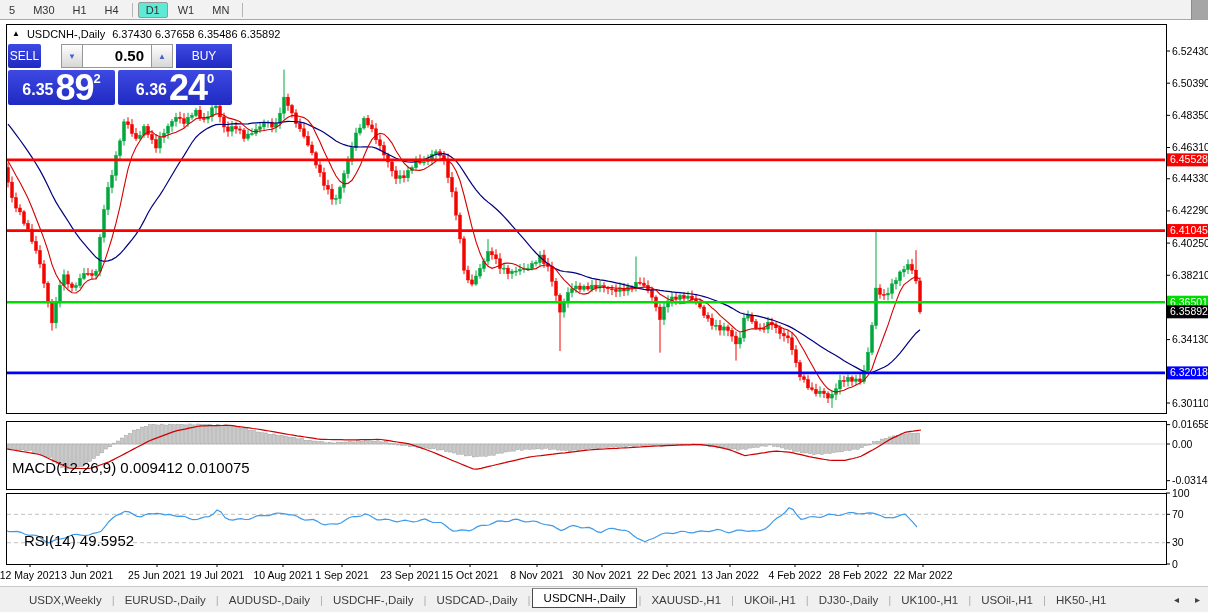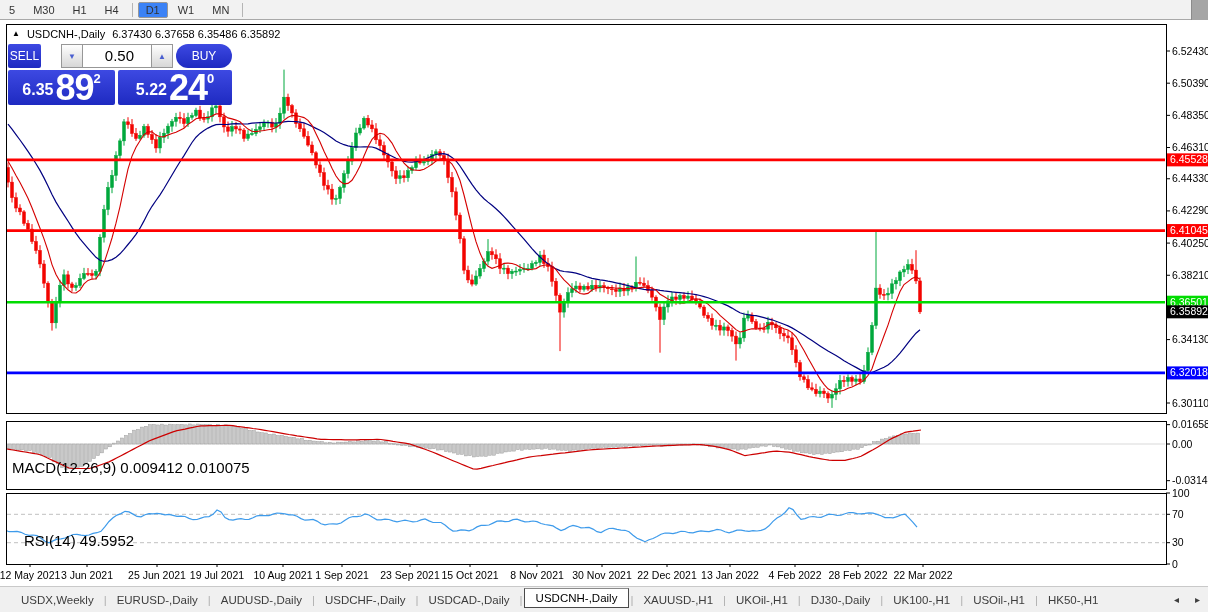--- a/index.html
+++ b/index.html
@@ -2,54 +2,54 @@
 <html><head>
 <meta charset="utf-8">
 <style>
   html,body{margin:0;padding:0;background:#d8d8d8;}
   #app{position:relative;width:1208px;height:612px;background:#fff;overflow:hidden;
        font-family:"Liberation Sans",sans-serif;}
   
   .toolbar{position:absolute;left:0;top:0;width:1208px;height:20px;background:#f2f2f2;
            border-bottom:1px solid #a9a9a9;display:flex;align-items:center;box-sizing:border-box;padding-left:0;}
   .tf-btn{font-size:11px;color:#333;padding:1px 7px;margin:0 1px;border:1px solid transparent;border-radius:2px;}
-  .tf-btn.active{background:#3b82f6;border-color:#989898;}
+  .tf-btn.active{background:#5eead4;border-color:#989898;}
   .tf-sep{width:1px;height:14px;background:#b5b5b5;margin:0 4px;}
   .toolbar-endcap{position:absolute;right:0;top:0;width:16px;height:20px;background:#a5a5a5;border-left:1px solid #8b8b8b;}
   
   .chart-header{position:absolute;left:12px;top:28px;z-index:6;font-size:11px;color:#000;
                 display:flex;align-items:center;gap:7px;white-space:nowrap;}
   .collapse{font-size:8px;line-height:8px;color:#000;}
   
   .trade{position:absolute;left:8px;top:44px;width:224px;height:61px;z-index:7;}
   .blue{background:linear-gradient(#3d49e2,#1e2ac1);color:#fff;}
   .btn-sell{position:absolute;left:0;top:0;width:33px;height:24px;border-radius:2px;
             font-size:12px;display:flex;align-items:center;justify-content:center;}
-  .btn-buy{position:absolute;right:0;top:0;width:56px;height:24px;border-radius:12px;
+  .btn-buy{position:absolute;right:0;top:0;width:56px;height:24px;border-radius:0;
            font-size:12px;display:flex;align-items:center;justify-content:center;}
   .spinner{position:absolute;left:53px;top:0;width:112px;height:24px;display:flex;box-sizing:border-box;}
   .spin-btn{width:22px;height:24px;box-sizing:border-box;background:linear-gradient(#fefefe,#d7d7d7);
             border:1px solid #979797;color:#4a5fd0;font-size:8px;display:flex;align-items:center;justify-content:center;}
   .vol{flex:1;box-sizing:border-box;background:#fff;border-top:1px solid #979797;border-bottom:1px solid #979797;
-       font-size:15px;color:#000;text-align:right;padding-right:17px;line-height:22px;}
+       font-size:15px;color:#000;text-align:right;padding-right:7px;line-height:22px;font-weight:bold;}
   .price-box{position:absolute;top:26px;height:35px;border-radius:2px;display:flex;
              align-items:flex-end;justify-content:center;padding-bottom:1px;box-sizing:border-box;}
   .sell-box{left:0;width:107px;}
   .buy-box{left:110px;width:114px;}
   .pfx{font-size:16px;font-weight:bold;margin:0 2px 5px 0;}
   .big{font-size:36px;font-weight:bold;line-height:32px;letter-spacing:-1px;}
   .sup{font-size:13px;font-weight:bold;align-self:flex-start;margin-top:1px;}
   
   .ind-label{position:absolute;z-index:5;font-size:15px;color:#000;white-space:nowrap;margin-top:36px;}
   #macd-label{left:12px;top:423px;}
   #rsi-label{left:12px;top:496px;padding-left:12px;}
   
   .tabbar{position:absolute;left:0;top:586px;width:1208px;height:26px;background:#f0f0f0;
           border-top:1px solid #c9c9c9;display:flex;align-items:center;box-sizing:border-box;
-          padding-left:12px;font-size:11.5px;color:#3c3c3c;}
+          padding-left:20px;font-size:11.5px;color:#3c3c3c;}
   .tab{padding:3px 9px;white-space:nowrap;}
   .tab.active{background:#fff;border:1px solid #4a4a4a;border-top:1px solid #8a8a8a;color:#000;
               padding:3px 11px;margin-top:-3px;}
   .tab-sep{color:#b0b0b0;padding:0 1px;}
   .tab-arrows{margin-left:auto;margin-right:8px;display:flex;gap:16px;color:#3f3f3f;font-size:10px;}
   svg#chart-svg{position:absolute;left:0;top:0;z-index:1;}
   svg text{font-family:"Liberation Sans",sans-serif;}
 </style>
 </head>
 <body>
@@ -905,21 +905,21 @@
         <span>▲</span>
       </div>
     </div>
     <div class="btn-buy blue">BUY</div>
     <div class="price-box sell-box blue">
       <span class="pfx">6.35</span>
       <span class="big">89</span>
       <span class="sup">2</span>
     </div>
     <div class="price-box buy-box blue">
-      <span class="pfx">5.22</span>
+      <span class="pfx">6.36</span>
       <span class="big">24</span>
       <span class="sup">0</span>
     </div>
   </div>
 
   <div class="ind-label" id="macd-label">MACD(12,26,9) 0.009412 0.010075</div>
   <div class="ind-label" id="rsi-label">RSI(14) 49.5952</div>
 
   <div class="tabbar">
     <div id="tabs-wrap" style="display:flex;align-items:center;">

